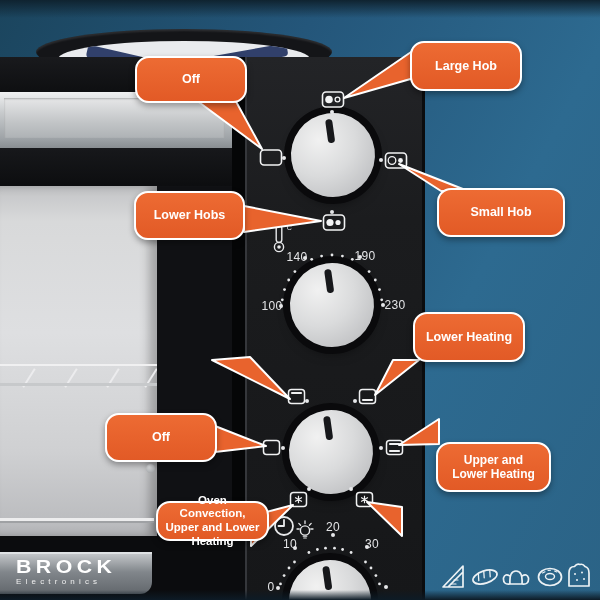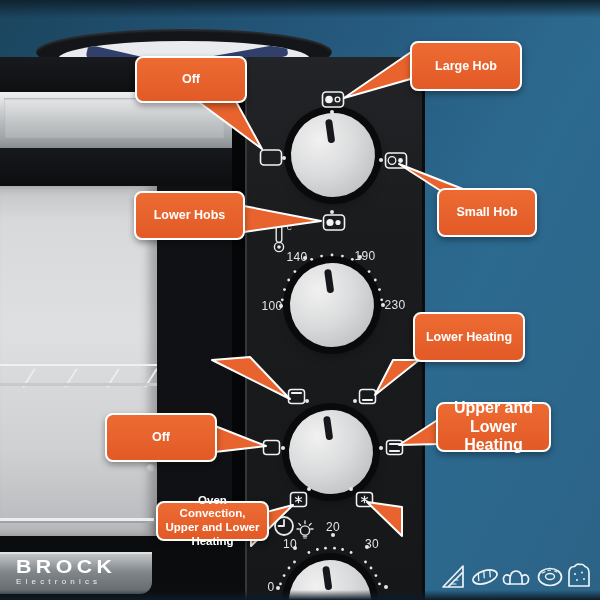--- a/index.html
+++ b/index.html
@@ -46,24 +46,24 @@
         background:radial-gradient(circle at 36% 30%,#f1f1f1 0%,#dadbdc 45%,#c5c6c8 75%,#acadaf 100%);
         box-shadow:0 0 0 7px #0a0a0c,0 6px 12px rgba(0,0,0,.5);}
   .knob .pointer{position:absolute;left:50%;top:6px;width:7px;height:24px;margin-left:-3.5px;
                  border-radius:4px;background:#17181b;}
   .dial-num{position:absolute;transform:translate(-50%,-50%);font-size:12px;letter-spacing:.3px;color:#e3e4e6;}
   .unit{position:absolute;font-size:7px;color:#e3e4e6;}
   .icon{position:absolute;}
   
   .overlay{left:0;top:0;width:600px;height:600px;pointer-events:none;}
   .callout{position:absolute;box-sizing:border-box;display:flex;align-items:center;justify-content:center;
-           text-align:center;background:linear-gradient(#ed6b33,#e25a26);border:2px solid #fff;border-radius:8px;
+           text-align:center;background:linear-gradient(#ed6b33,#e25a26);border:2px solid #fff;border-radius:14px;
            color:#fff;font-weight:bold;font-size:12.5px;line-height:1.18;padding:3px 7px;
            box-shadow:0 3px 6px rgba(0,0,0,.35);}
-  .fs12{font-size:16px;} .fs115{font-size:11.5px;}
+  .fs12{font-size:12px;margin-top:40px;} .fs115{font-size:11.5px;}
   .food{position:absolute;}
 </style>
 </head>
 <body>
 
 <div class="stage">
 
   <div class="abs bg-top"></div>
 
   <div class="abs hob-ring"></div>
@@ -240,21 +240,21 @@
       <circle cx="278" cy="588" r="2"></circle>
         <circle cx="295" cy="548" r="2"></circle>
         <circle cx="333" cy="535" r="2"></circle>
         <circle cx="367" cy="547" r="2"></circle>
         <circle cx="386" cy="587" r="2"></circle>
     </g>
   </svg>
 
   <div class="callout" style="left:135px;top:56px;width:112px;height:47px;">Off</div>
   <div class="callout" style="left:410px;top:41px;width:112px;height:50px;">Large Hob</div>
-  <div class="callout" style="left:437px;top:188px;width:100px;height:49px;">Small Hob</div>
+  <div class="callout" style="left:437px;top:188px;width:128px;height:49px;">Small Hob</div>
   <div class="callout" style="left:134px;top:191px;width:111px;height:49px;">Lower Hobs</div>
   <div class="callout" style="left:390px;top:312px;width:112px;height:50px;margin-left:23px;">Lower Heating</div>
   <div class="callout" style="left:105px;top:413px;width:112px;height:49px;">Off</div>
   <div class="callout fs12" style="left:436px;top:402px;width:115px;height:50px;">Upper and Lower Heating</div>
   <div class="callout fs115" style="left:156px;top:501px;width:113px;height:40px;">Oven Convection, Upper and Lower Heating</div>
 
   <svg class="food" style="left:438px;top:560px;" width="30" height="32" viewBox="0 0 30 32">
     <path d="M5,27 L25,27 L25,6 Z M10,27 L25,12" fill="none" stroke="#edf2f5" stroke-width="1.7" stroke-linejoin="round"></path>
     <path d="M13,24 l5,0 M16,20 l4,0" stroke="#edf2f5" stroke-width="1.2" stroke-linecap="round"></path>
   </svg>

